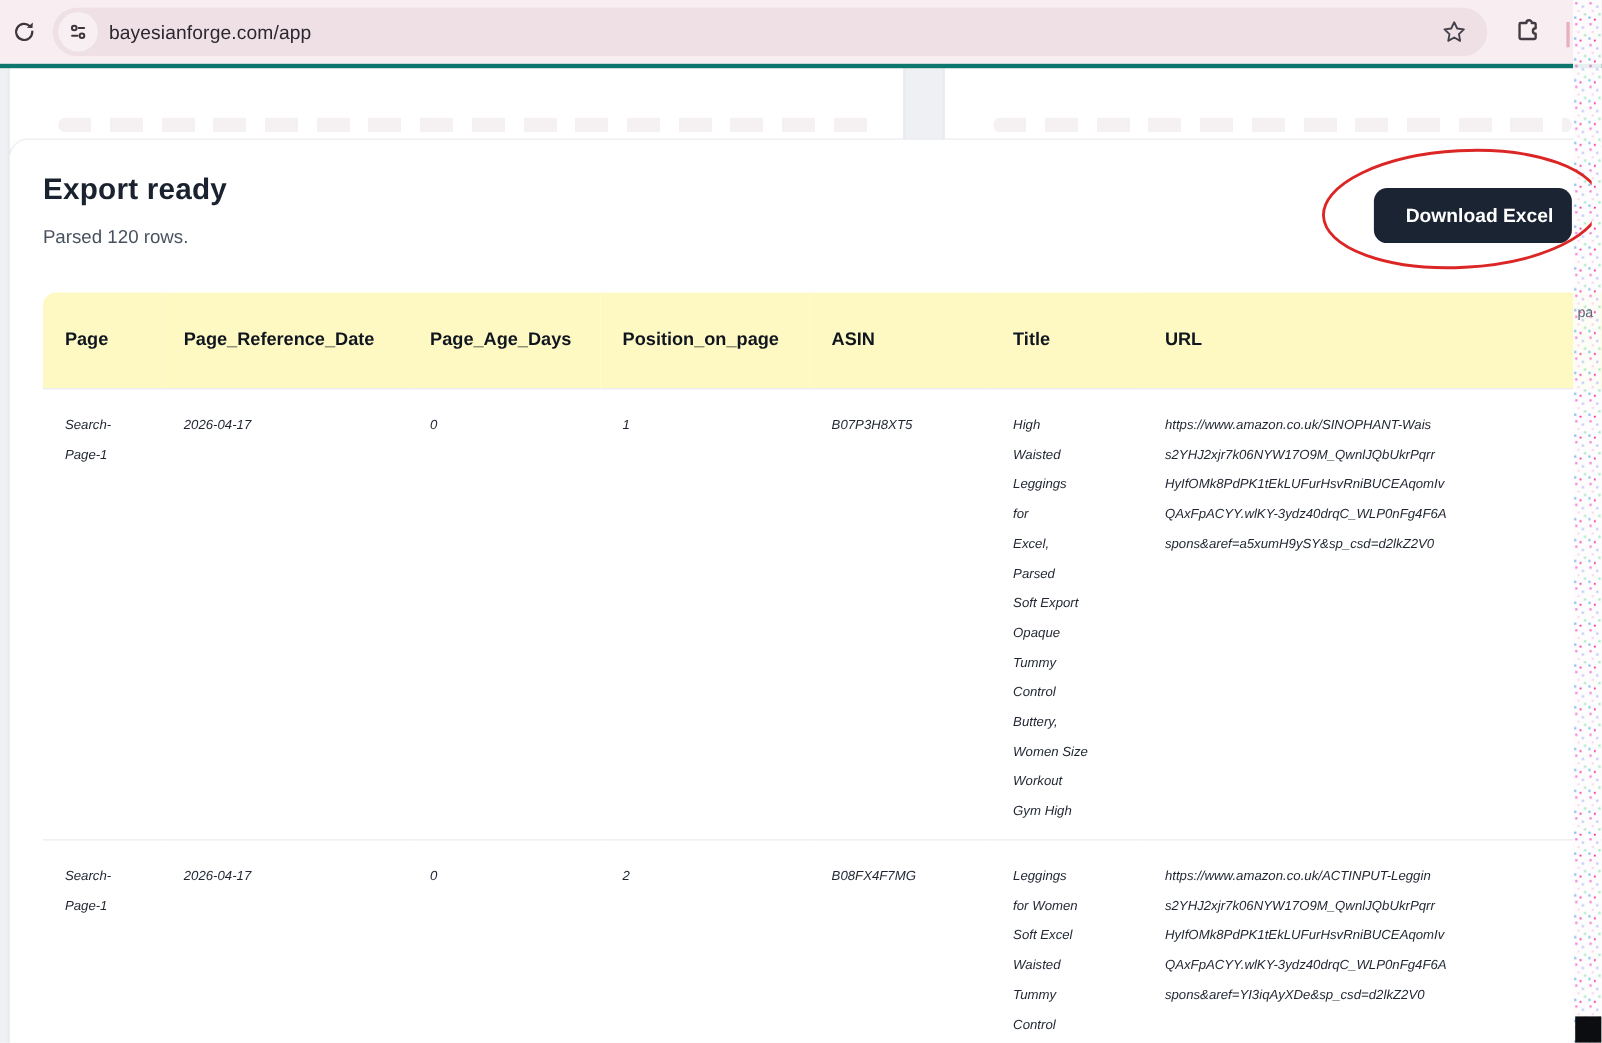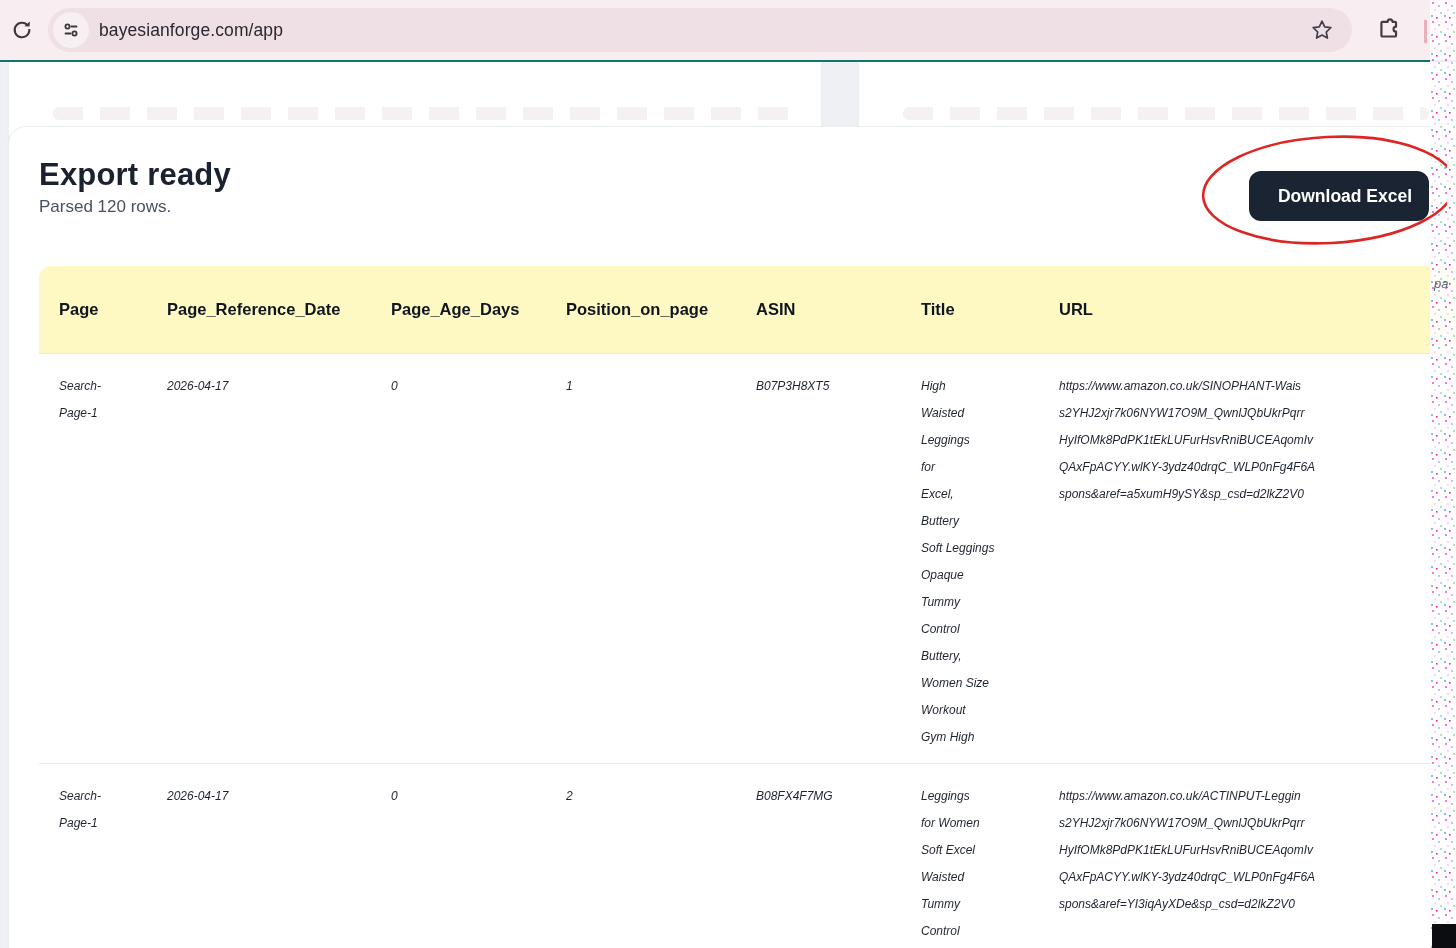--- a/index.html
+++ b/index.html
@@ -1,21 +1,21 @@
 <!DOCTYPE html>
 <html><head>
 <meta charset="utf-8">
 <style>
   * { margin:0; padding:0; box-sizing:border-box; }
   html,body { width:1456px; height:948px; overflow:hidden; }
   body { font-family:"Liberation Sans","DejaVu Sans",sans-serif; background:#eef0f3; position:relative; }
 
   
   .chrome { position:absolute; top:0; left:0; width:1456px; height:62px;
-            background:#f8edf0; border-bottom:2px solid #0f766e; z-index:10;
+            background:#f8edf0; border-bottom:4px solid #0f766e; z-index:10;
             display:flex; align-items:center; }
   .reload-btn { width:36px; height:36px; margin-left:4px; display:flex; align-items:center;
                 justify-content:center; border-radius:50%; cursor:pointer; }
   .omnibox { margin-left:8px; width:1304px; height:44px; background:#eee0e4;
              border-radius:22px; display:flex; align-items:center; position:relative; }
   .tune-chip { width:36px; height:36px; margin-left:5px; background:#f7eff2; border-radius:50%;
                display:flex; align-items:center; justify-content:center; }
   .omni-url { margin-left:10px; font-size:17.5px; color:#2b2730; letter-spacing:.1px; flex:1; }
   .star-btn { position:absolute; right:18px; top:10px; width:24px; height:24px; }
   .ext-btn { margin-left:24px; width:26px; height:26px; }
@@ -30,22 +30,22 @@
   .top-card-left  { left:8px;  width:814px; }
   .top-card-right { left:858px; width:600px; }
   .card-dashes { position:absolute; left:44px; right:28px; top:68px; height:13px; border-radius:6px;
                  background:repeating-linear-gradient(90deg, rgba(185,155,168,.14) 0 30px, transparent 30px 47px); }
 
   .main-card { position:absolute; top:64px; left:8px; width:1452px; height:900px;
                background:#ffffff; border:1px solid #ebedf0; border-radius:18px;
                box-shadow:0 1px 2px rgba(30,40,60,.04); }
 
   .panel-head { position:absolute; top:30px; left:30px; right:30px; }
-  .panel-title { font-size:31px; font-weight:bold; color:#1a2230; letter-spacing:.2px; }
-  .panel-sub { margin-top:4px; font-size:17px; color:#48515f; }
+  .panel-title { font-size:27px; font-weight:bold; color:#1a2230; letter-spacing:.2px; }
+  .panel-sub { margin-top:18px; font-size:17px; color:#48515f; }
   .dl-btn { position:absolute; top:44px; left:1240px; width:180px; height:50px;
             background:#1b2433; color:#ffffff; font-size:17.5px; font-weight:bold;
             border:none; border-radius:12px; cursor:pointer;
             font-family:"Liberation Sans","DejaVu Sans",sans-serif;padding-left:12px; }
 
   
   .tbl-wrap { position:absolute; top:139px; left:30px; width:1700px; }
   table { border-collapse:collapse; table-layout:fixed; width:1700px; }
   thead th { background:#fef9c3; height:87px; text-align:left; vertical-align:middle;
              padding:0 0 0 20px; font-size:16.5px; font-weight:bold; color:#10161f; }
@@ -55,21 +55,21 @@
              line-height:27px; border-top:1px solid #e7e9ed;font-style:italic; }
   tbody tr:first-child td { border-top:none; }
   thead { border-bottom:1px solid #e7e9ed; }
   .cl { white-space:nowrap; }
 
   
   .ellipse-clip { position:absolute; top:0; left:0; width:1447px; height:948px;
                   overflow:hidden; pointer-events:none; z-index:25; }
   .noise-strip { position:absolute; top:0; left:1430px; width:26px; height:948px; z-index:20; }
   .glitch-text { position:absolute; top:276px; left:1434px; z-index:21; font-size:13px;
-                 color:#5c6676;font-style:italic; }
+                 color:#5c6676; }
   .black-box { position:absolute; left:1432px; top:924px; width:24px; height:24px;
                background:#0b0d10; z-index:26; }
 
   svg.icon { display:block; }
 </style>
 </head>
 <body>
 
 <div class="chrome">
   <div class="reload-btn">
@@ -157,22 +157,22 @@
               </td>
               <td>
                 <div class="cl">B07P3H8XT5</div>
               </td>
               <td>
                 <div class="cl">High</div>
                 <div class="cl">Waisted</div>
                 <div class="cl">Leggings</div>
                 <div class="cl">for</div>
                 <div class="cl">Excel,</div>
-                <div class="cl">Buttery</div>
-                <div class="cl">Soft Leggings</div>
+                <div class="cl">Parsed</div>
+                <div class="cl">Soft Export</div>
                 <div class="cl">Opaque</div>
                 <div class="cl">Tummy</div>
                 <div class="cl">Control</div>
                 <div class="cl">Buttery,</div>
                 <div class="cl">Women Size</div>
                 <div class="cl">Workout</div>
                 <div class="cl">Gym High</div>
               </td>
               <td>
                 <div class="cl">https://www.amazon.co.uk/SINOPHANT-Wais</div>

